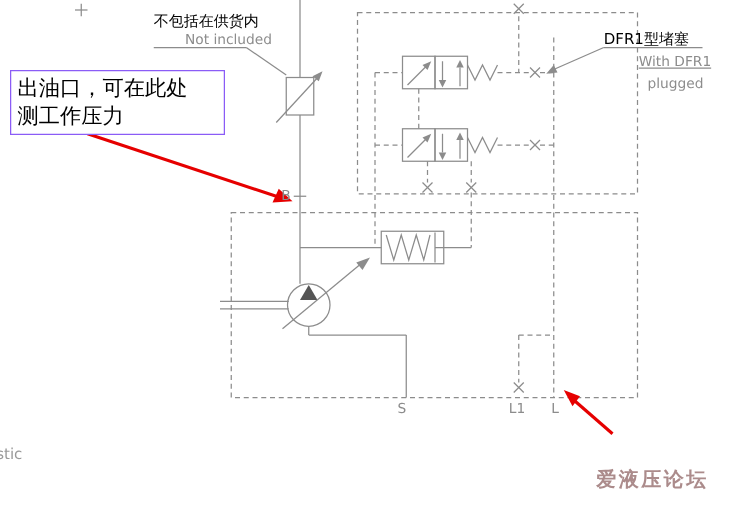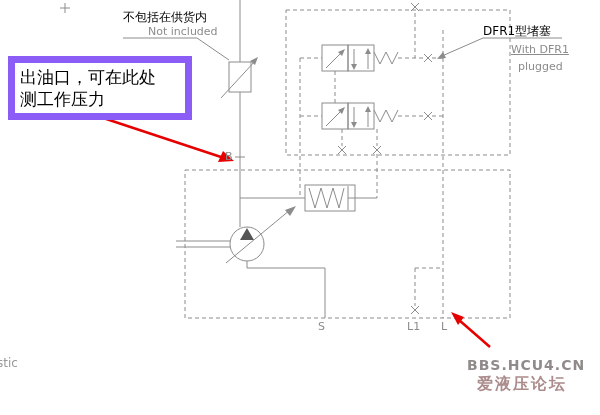--- a/index.html
+++ b/index.html
@@ -5,21 +5,21 @@
   html,body{margin:0;padding:0;background:#fff;}
   .canvas{
     position:relative;width:592px;height:415px;background:#ffffff;overflow:hidden;
     font-family:"DejaVu Sans","Liberation Sans",sans-serif;
   }
   .canvas svg{position:absolute;left:0;top:0;z-index:1;}
   .lbl{position:absolute;z-index:2;color:#000;font-size:12px;white-space:nowrap;}
   .lbl-gray{color:#8c8c8c;font-size:11px;margin-left:24px;}
   .port{position:absolute;z-index:2;color:#8c8c8c;font-size:11px;white-space:nowrap;}
   .callout{
-    position:absolute;z-index:2;border:7px solid #8b5cf6;background:#fff;
+    position:absolute;z-index:2;border:1px solid #8b5cf6;background:#fff;
     color:#000;padding:3px 5px;white-space:nowrap;
   }
   .callout-outlet{left:8px;top:56px;width:160px;font-size:17px;line-height:22px;}
   .callout-drain{left:404px;top:343px;width:140px;font-size:16px;line-height:21px;}
   .watermark{position:absolute;z-index:3;font-weight:bold;white-space:nowrap;}
   .wm1{left:467px;top:357px;font-size:14px;color:rgba(125,118,118,0.85);letter-spacing:1px;}
   .wm2{left:477px;top:374px;font-size:16px;color:rgba(150,110,110,0.8);letter-spacing:2px;}
   .fragment{position:absolute;left:-3px;top:356px;z-index:2;color:#9a9a9a;font-size:12px;}
 </style>
 </head>
@@ -163,18 +163,17 @@
   <div class="port" style="left:225px;top:150px;">B</div>
   <div class="port" style="left:318px;top:320px;">S</div>
   <div class="port" style="left:407px;top:320px;">L1</div>
   <div class="port" style="left:441px;top:320px;">L</div>
 
   <div class="callout callout-outlet">
     <div>出油口，可在此处</div>
     <div>测工作压力</div>
   </div>
 
-  <div class="watermark wm1">BBS.HCU4.CN</div>
   <div class="watermark wm2">爱液压论坛</div>
 
   <div class="fragment">stic</div>
 
 </div>
 
 </body></html>

